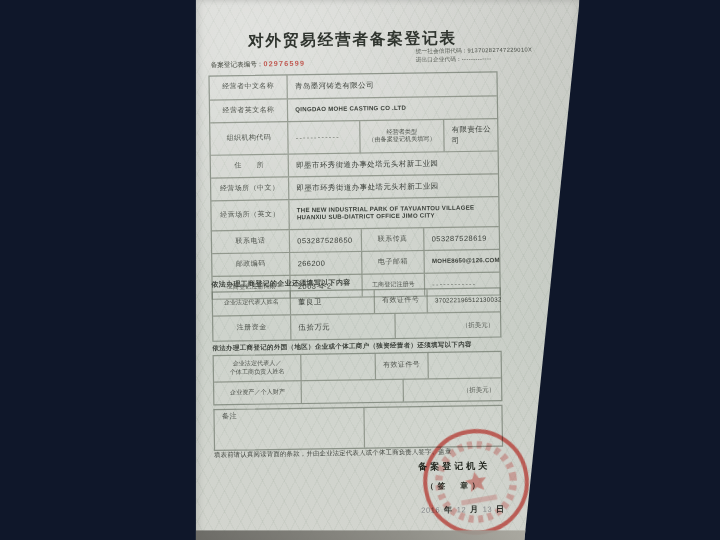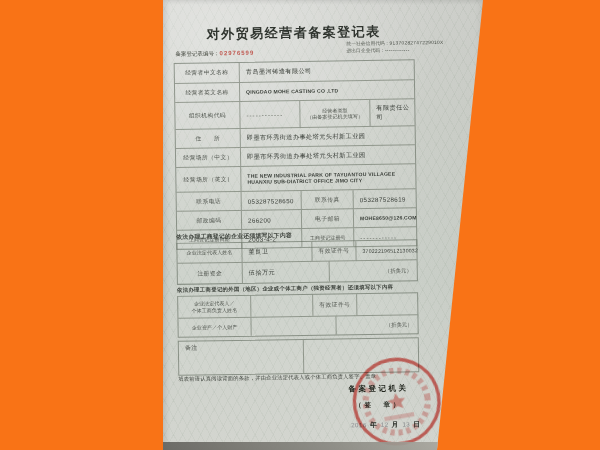--- a/index.html
+++ b/index.html
@@ -1,18 +1,18 @@
 <!DOCTYPE html>
 <html><head>
 <meta charset="utf-8">
 <style>
   html,body{margin:0;padding:0;}
   body{width:600px;height:450px;background:#ffffff;overflow:hidden;
        font-family:"Liberation Sans", sans-serif;}
-  .stage{position:relative;width:600px;height:450px;background:#f97316;}
+  .stage{position:relative;width:600px;height:450px;background:#0f172a;}
 
   
   .photo{position:absolute;left:163px;top:0;width:320px;height:450px;
          clip-path:polygon(0 0,320px 0,274px 450px,0 450px);
          background:
            radial-gradient(130% 80% at 15% 8%, rgba(255,255,255,.30), rgba(255,255,255,0) 55%),
            linear-gradient(252deg, rgba(70,80,66,.07), rgba(70,80,66,0) 45%),
            repeating-linear-gradient(62deg, rgba(130,148,128,.085) 0 1px, rgba(0,0,0,0) 1px 8px),
            repeating-linear-gradient(-62deg, rgba(130,148,128,.085) 0 1px, rgba(0,0,0,0) 1px 8px),
            linear-gradient(180deg,#d6d7d3 0%,#d0d3cd 28%,#ccd1ca 62%,#d3d5cf 100%);

